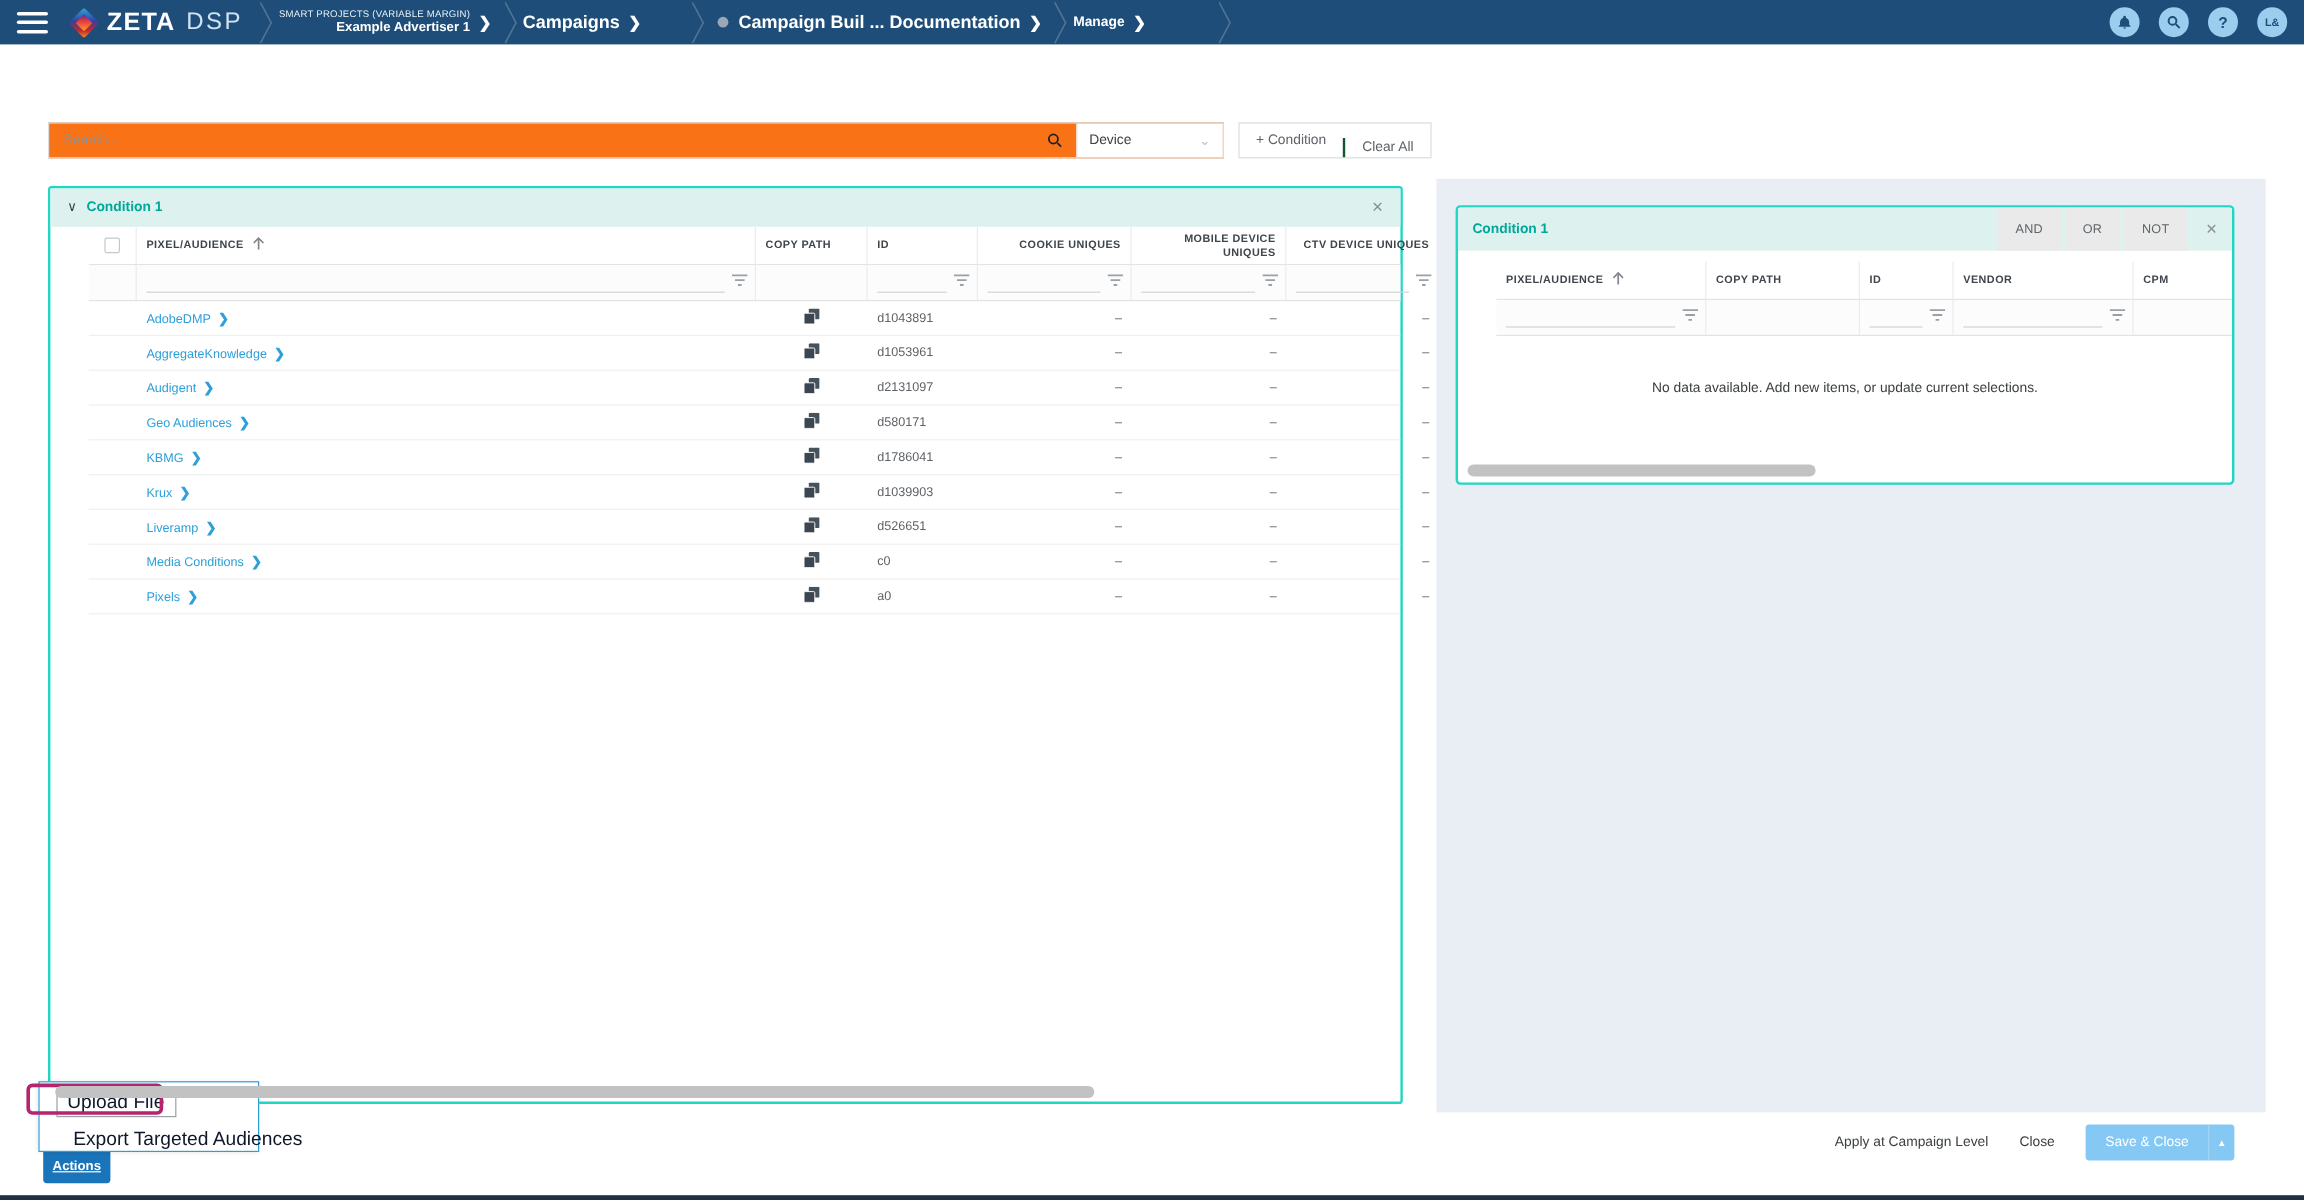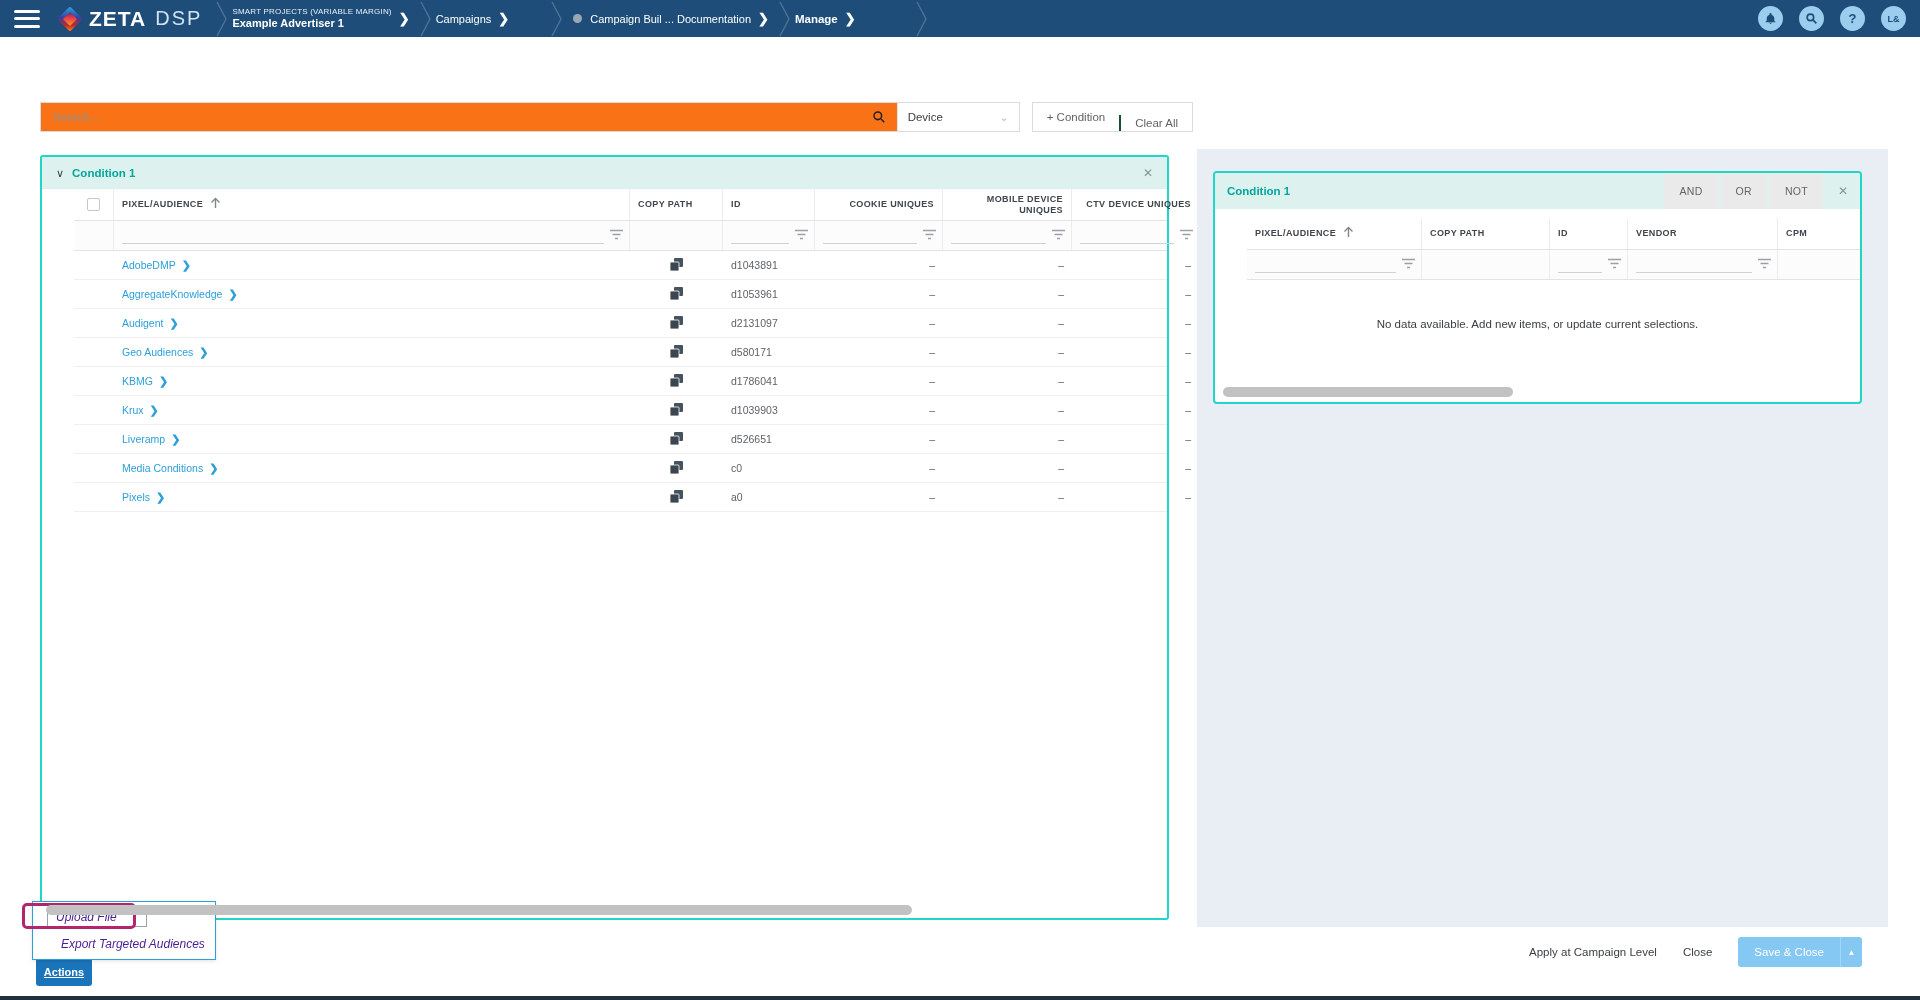--- a/index.html
+++ b/index.html
@@ -12,22 +12,22 @@
   .hamburger span { display:block; height:3px; background:#fff; border-radius:2px; }
   .logo-wrap { display:flex; align-items:center; margin-left:18px; }
   .logo-diamond { width:24px; height:24px; position:relative; }
   .logo-diamond .d { position:absolute; left:3px; top:3px; width:18px; height:18px; transform:rotate(45deg); background:linear-gradient(135deg,#2aa9e0 0%,#3440a0 45%,#c1272d 75%,#f7931e 100%); border-radius:2px; }
   .logo-diamond .d:after { content:""; position:absolute; left:4px; top:4px; width:10px; height:10px; background:linear-gradient(315deg,#f9a11b,#e63946 60%,#5b2a86); border-radius:1px; }
   .logo-zeta { font-size:21px; font-weight:bold; letter-spacing:1px; margin-left:7px; color:#fff; }
   .logo-dsp { font-size:20px; font-weight:400; letter-spacing:2px; margin-left:9px; color:#cfe3f2; }
   .crumb-sep { margin:0 4px; flex:none; }
   .crumb { display:flex; align-items:center; color:#fff; cursor:pointer; }
   .crumb .eyebrow { font-size:8px; letter-spacing:.2px; color:#e8f1f8; line-height:10px; }
-  .crumb .main { font-size:11px; font-weight:bold; line-height:13px; }
-  .crumb .plain { font-size:11px; font-weight:normal; }
+  .crumb .main { font-size:11px; font-weight:bold; line-height:13px;text-align:right; }
+  .crumb .plain { font-size:15px; font-weight:bold; }
   .crumb .bold { font-size:11.5px; font-weight:bold; }
   .crumb .chev { font-size:13px; font-weight:bold; margin-left:7px; color:#fff; }
   .crumb-dot { width:9px; height:9px; border-radius:50%; background:#9aa7b5; margin-right:8px; flex:none; }
   .topbar-right { margin-left:auto; display:flex; align-items:center; margin-right:14px; }
   .tb-circle { width:25px; height:25px; border-radius:50%; background:#9bcdee; color:#1d4d78; display:flex; align-items:center; justify-content:center; margin-left:16px; cursor:pointer; font-weight:bold; font-size:11px; }
   .tb-circle svg { display:block; }
 
   
   .page-title { position:absolute; left:0; top:58px; width:1920px; text-align:center; font-size:16px; color:#3c4043; }
   .page-title b { font-weight:bold; }
@@ -78,21 +78,21 @@
   .right-panel { position:absolute; left:16px; top:22px; width:649px; height:233px; background:#fff; border:2px solid #21d6c4; border-radius:4px; overflow:hidden; }
   .rp-header { height:36px; background:#ddf2ef; display:flex; align-items:center; padding-left:12px; }
   .op-btn { height:36px; padding:0 15px; background:#eaeaea; color:#5f6569; font-size:10.5px; display:flex; align-items:center; margin-left:3px; cursor:pointer; letter-spacing:.3px; }
   .rp-close { width:34px; height:36px; display:flex; align-items:center; justify-content:center; color:#8a9096; font-size:12px; cursor:pointer; margin-left:3px; }
   .rp-gap { height:9px; background:#fff; }
   .empty-msg { text-align:center; font-size:11.5px; color:#3c4043; padding-top:38px; }
 
   
   .actions-btn { position:absolute; left:36px; top:958px; width:56px; height:28px; background:#1a74b9; border-radius:3px; color:#fff; font-size:11px; font-weight:bold; text-decoration:underline; display:flex; align-items:center; justify-content:center; cursor:pointer; }
   .popup { position:absolute; left:32px; top:901px; width:184px; height:59px; background:#fff; border:1px solid #2d9fd8; box-shadow:0 1px 4px rgba(0,0,0,.12); z-index:8; }
-  .popup-item { font-size:12px; color:#4c1d95; padding:3px 6px; cursor:pointer; white-space:nowrap;font-style:italic; }
+  .popup-item { font-size:16px; color:#0f172a; padding:3px 6px; cursor:pointer; white-space:nowrap; }
   .pi-upload { margin:5px 0 0 14px; border:1px solid #9aa0a6; width:100px; padding:2px 8px; }
   .pi-export { margin:7px 0 0 22px; }
   .magenta-box { position:absolute; left:22px; top:903px; width:114px; height:26px; border:3px solid #b5256d; border-radius:5px; z-index:9; pointer-events:none; }
   .footer-right { position:absolute; right:58px; top:937px; display:flex; align-items:center; }
   .text-btn { font-size:11.5px; color:#3c4043; cursor:pointer; margin-right:26px; white-space:nowrap; }
   .save-btn { display:flex; height:30px; background:#85c8f3; border-radius:3px; overflow:hidden; cursor:pointer; }
   .save-main { padding:0 16px; display:flex; align-items:center; color:#fff; font-size:11.5px; }
   .save-caret { width:22px; display:flex; align-items:center; justify-content:center; border-left:1px solid #a3d6f6; color:#fff; font-size:8px; }
   .bottom-line { position:absolute; left:0; top:996px; width:1920px; height:4px; background:#20303e; }
 </style>

